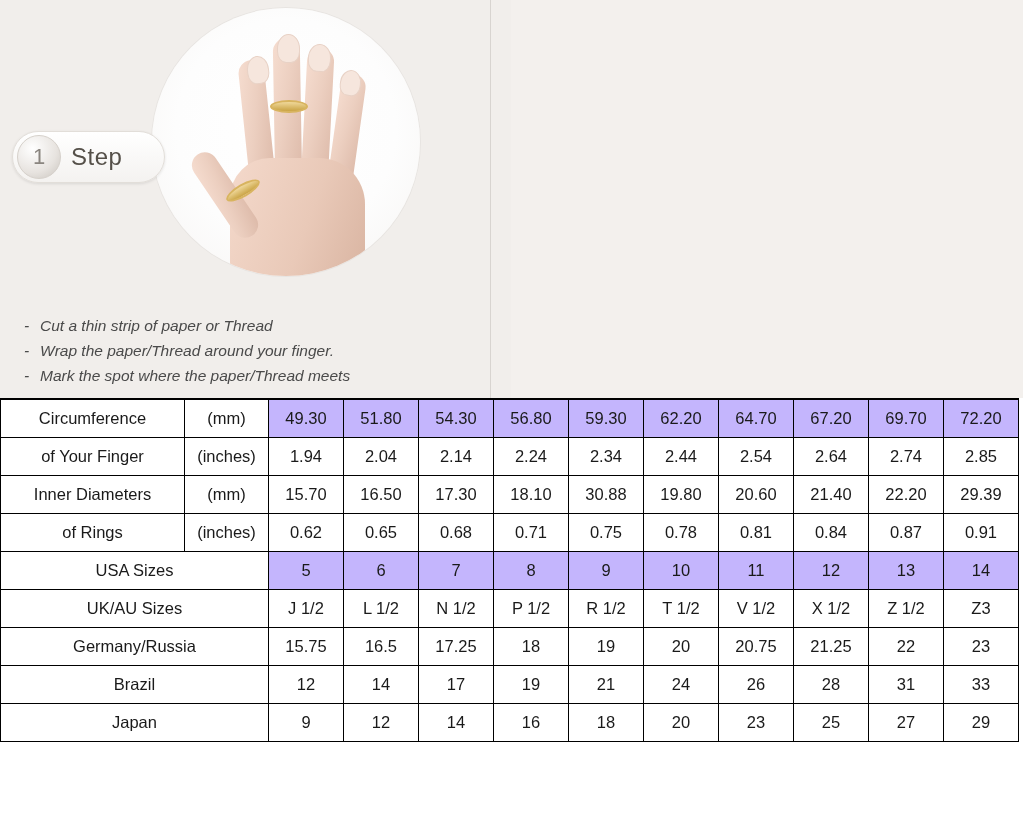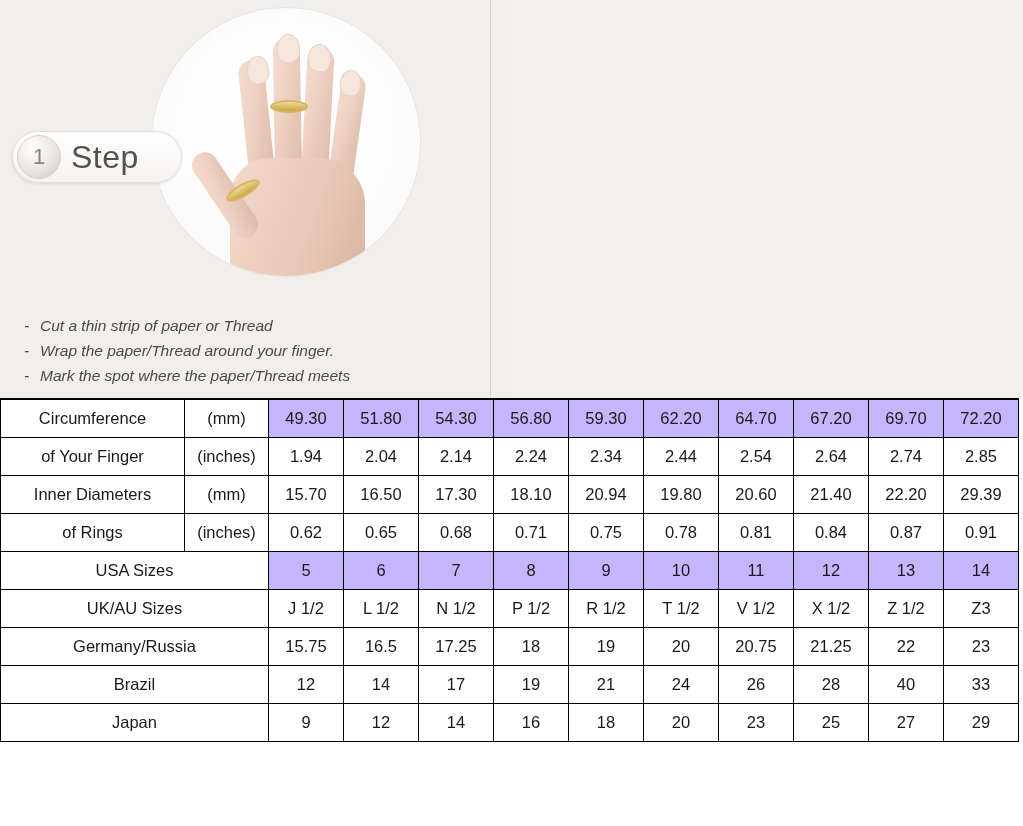--- a/index.html
+++ b/index.html
@@ -114,21 +114,21 @@
     background: radial-gradient(circle at 35% 30%, #ffffff 0%, #e7e3df 60%, #c9c4be 100%);
     border: 1px solid #d6d1cb;
     color: #8a857f;
     font-size: 22px;
     display: flex;
     align-items: center;
     justify-content: center;
     font-family: "Liberation Sans", sans-serif;
   }
   .step-word {
-    font-size: 32px;
+    font-size: 24px;
     color: #555049;
     letter-spacing: 0.5px;
   }
 
   
   .bullets {
     position: absolute;
     bottom: 10px;
     left: 24px;
     font-size: 15.5px;
@@ -281,21 +281,21 @@
         <td>2.85</td>
       </tr>
 
       <tr>
         <td class="rowlabel-c">Inner Diameters</td>
         <td class="unit">(mm)</td>
         <td>15.70</td>
         <td>16.50</td>
         <td>17.30</td>
         <td>18.10</td>
-        <td>20.94</td>
+        <td>30.88</td>
         <td>19.80</td>
         <td>20.60</td>
         <td>21.40</td>
         <td>22.20</td>
         <td>29.39</td>
       </tr>
 
       <tr>
         <td class="rowlabel-c">of Rings</td>
         <td class="unit">(inches)</td>
@@ -356,21 +356,21 @@
       <tr>
         <td class="rowlabel" colspan="2">Brazil</td>
         <td>12</td>
         <td>14</td>
         <td>17</td>
         <td>19</td>
         <td>21</td>
         <td>24</td>
         <td>26</td>
         <td>28</td>
-        <td>40</td>
+        <td>31</td>
         <td>33</td>
       </tr>
 
 
 
       <tr>
         <td class="rowlabel" colspan="2">Japan</td>
         <td>9</td>
         <td>12</td>
         <td>14</td>

